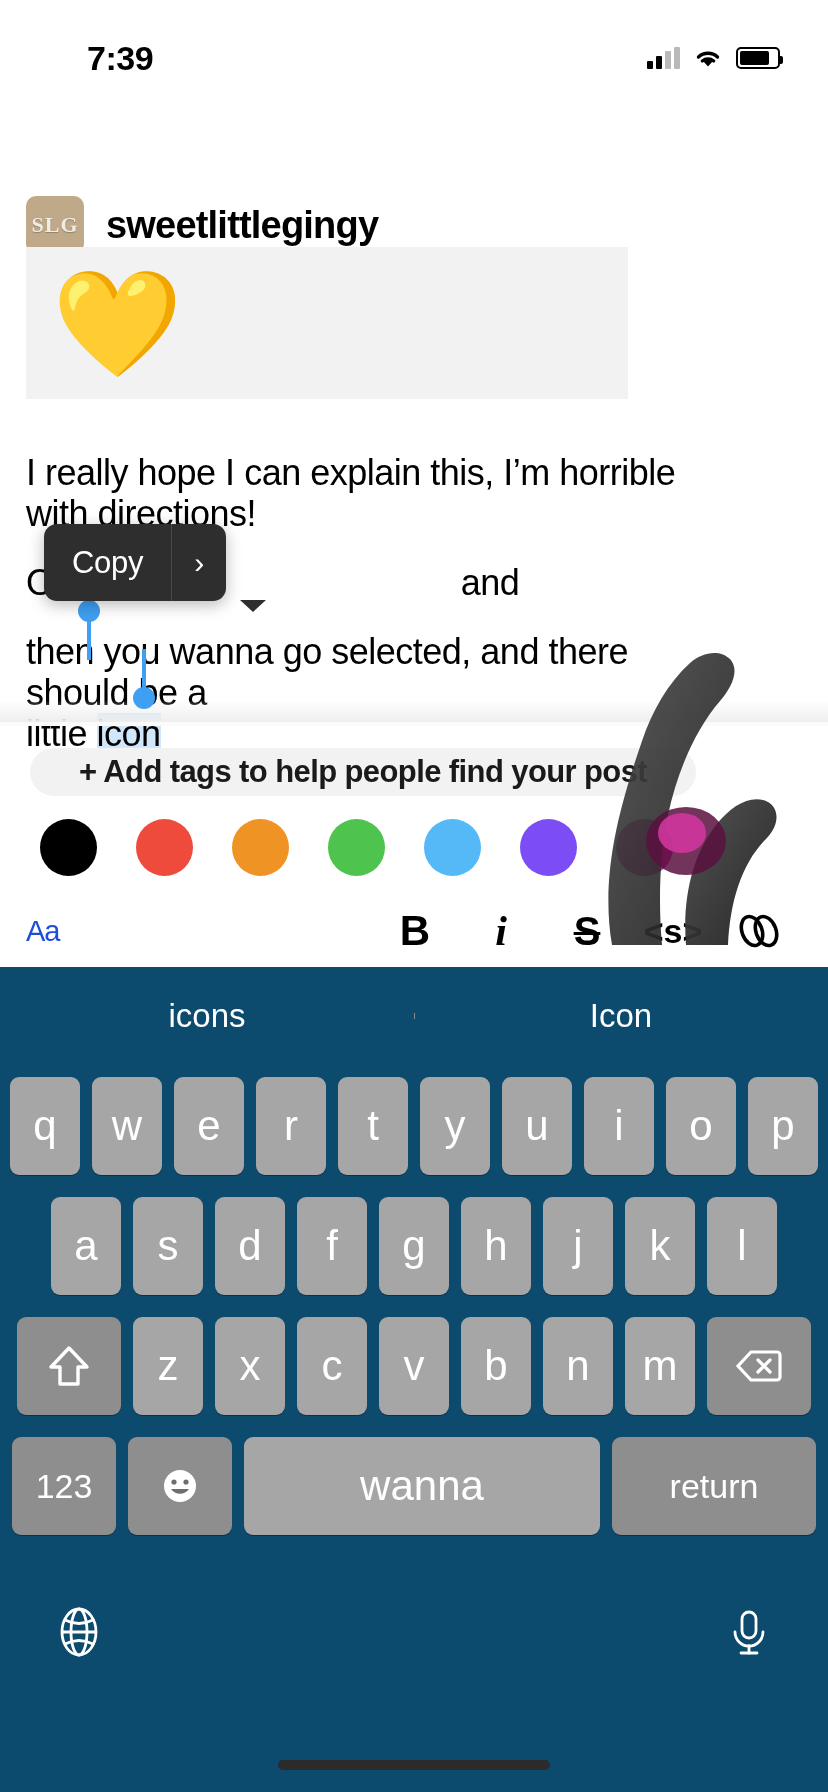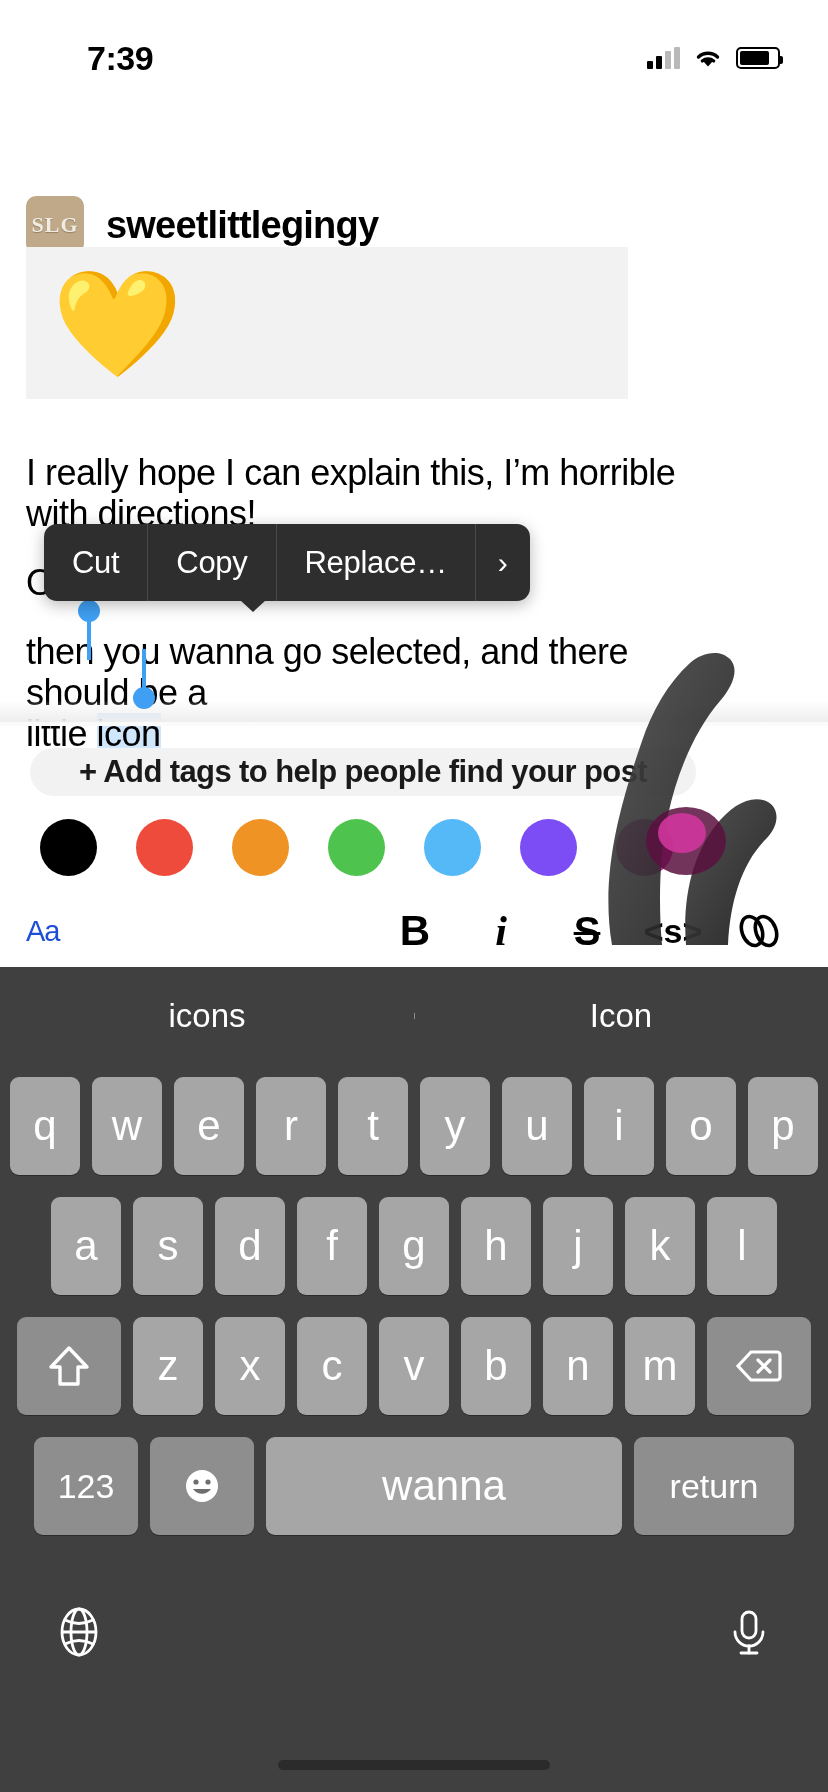--- a/index.html
+++ b/index.html
@@ -132,21 +132,21 @@
   .fmt-aa{ font-size:29px; color:#1d4ed8; font-weight:400; letter-spacing:-1px; }
   .fmt-spacer{ flex:1 1 auto; }
   .fmt-btn{ width:86px; text-align:center; font-size:40px; color:#000; }
   .fmt-b{ font-weight:800; font-size:42px; }
   .fmt-i{ font-style:italic; font-weight:700; font-size:42px; font-family:"Liberation Serif",serif;}
   .fmt-s{ font-weight:700; font-size:40px; text-decoration:line-through; text-decoration-thickness:3px;}
   .fmt-code{ font-weight:700; font-size:34px; }
   .fmt-link svg{ width:50px; height:50px; display:block; margin:0 auto; }
 
   
-  .keyboard{ position:absolute; top:967px; left:0; width:828px; height:825px; background:#404040; }
+  .keyboard{ position:absolute; top:967px; left:0; width:828px; height:825px; background:#0c4a6e; }
   .suggest{
     height:98px; display:flex; align-items:center;
   }
   .suggest .s{
     flex:1 1 0; text-align:center; color:#fff; font-size:33px; position:relative;
   }
   .suggest .s + .s::before{
     content:""; position:absolute; left:0; top:16px; bottom:16px; width:1px; background:#8b8b8b;
   }
   .krow{ display:flex; justify-content:center; align-items:center; margin-bottom:22px; }
@@ -159,21 +159,21 @@
     margin:0 6px;
   }
   .r1 .key{ width:70px; }
   .r2 .key{ width:70px; }
   .r2 { padding:0 41px; }
   .r3 .key{ width:70px; }
   .key.wide{ width:104px; background:#8e8e8e; }
   .key.num{ width:104px; background:#8e8e8e; font-size:34px;}
   .key.emoji{ width:104px; background:#8e8e8e; font-size:40px;}
   .key.space{ width:356px; }
-  .key.return{ width:160px; background:#8e8e8e; font-size:34px;}
+  .key.return{ width:204px; background:#8e8e8e; font-size:34px;}
   .shift-icon svg, .del-icon svg{ width:52px; height:52px; display:block;}
   .kbfoot{ height:150px; display:flex; align-items:center; justify-content:space-between; padding:0 52px; }
   .kbfoot svg{ width:54px; height:54px; }
   .homebar{
     position:absolute; bottom:22px; left:50%; transform:translateX(-50%);
     width:272px; height:10px; background:#2b2b2b; border-radius:5px;
   }
 
   
   .hand{ position:absolute; top:645px; left:590px; width:238px; height:300px; z-index:7; pointer-events:none;}
@@ -227,23 +227,21 @@
   <div class="handle-top">
     <div class="knob"></div>
       <div class="bar"></div>
   </div>
   <div class="handle-bot">
     <div class="bar"></div>
       <div class="knob"></div>
   </div>
 
   <div class="ctxmenu">
-    <div class="item">Cut</div>
     <div class="item">Copy</div>
-    <div class="item">Replace…</div>
     <div class="item">›</div>
   </div>
 
   <div class="fade"></div>
   <div class="fade2"></div>
 
   <div class="tagsbar">
     <span>+ Add tags to help people find your post</span>
   </div>
 

